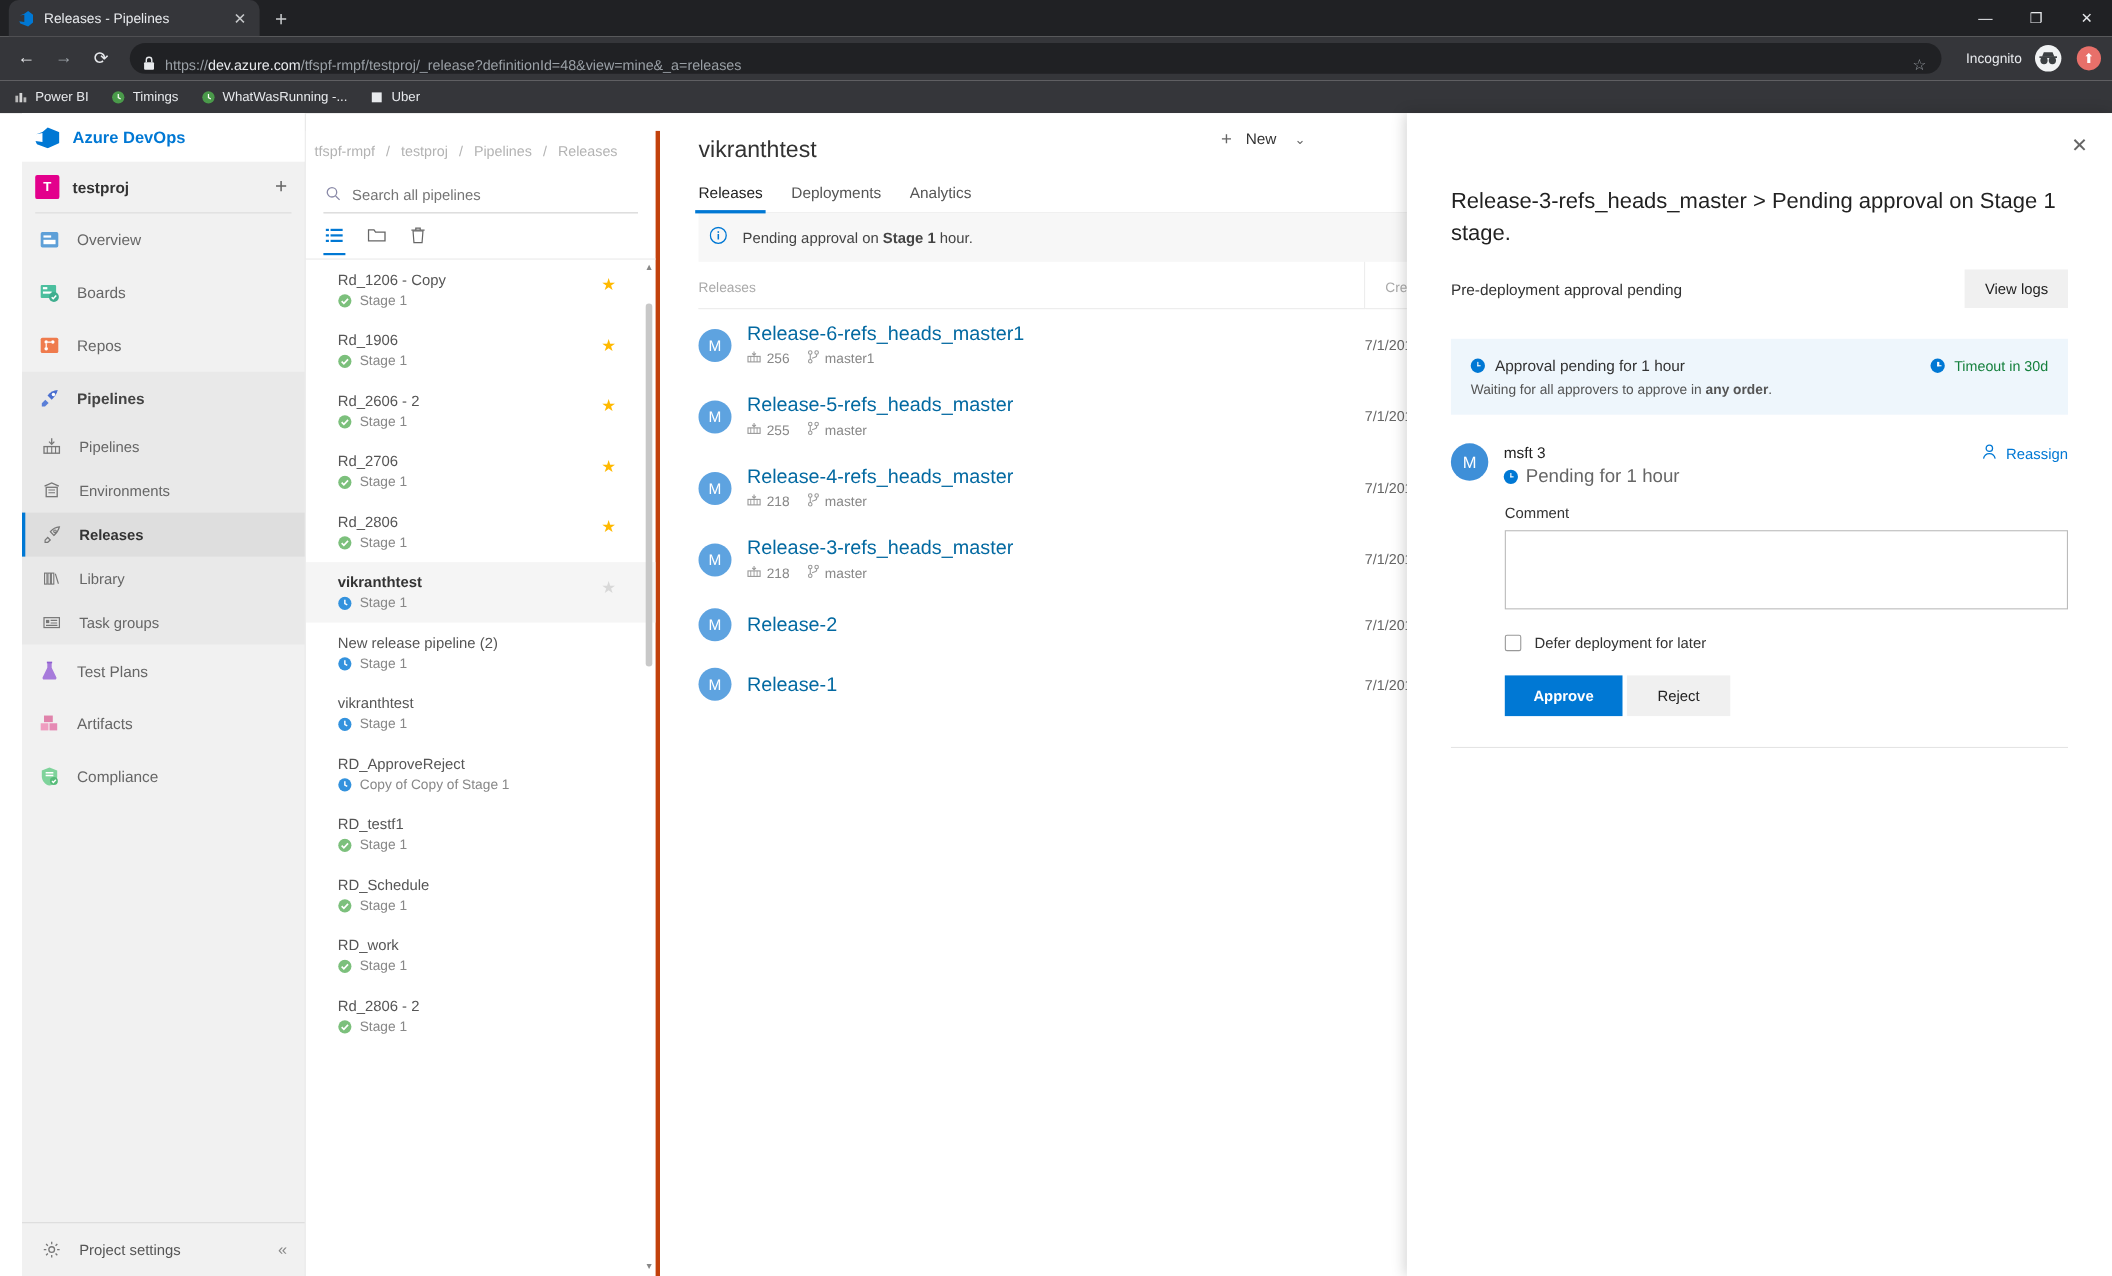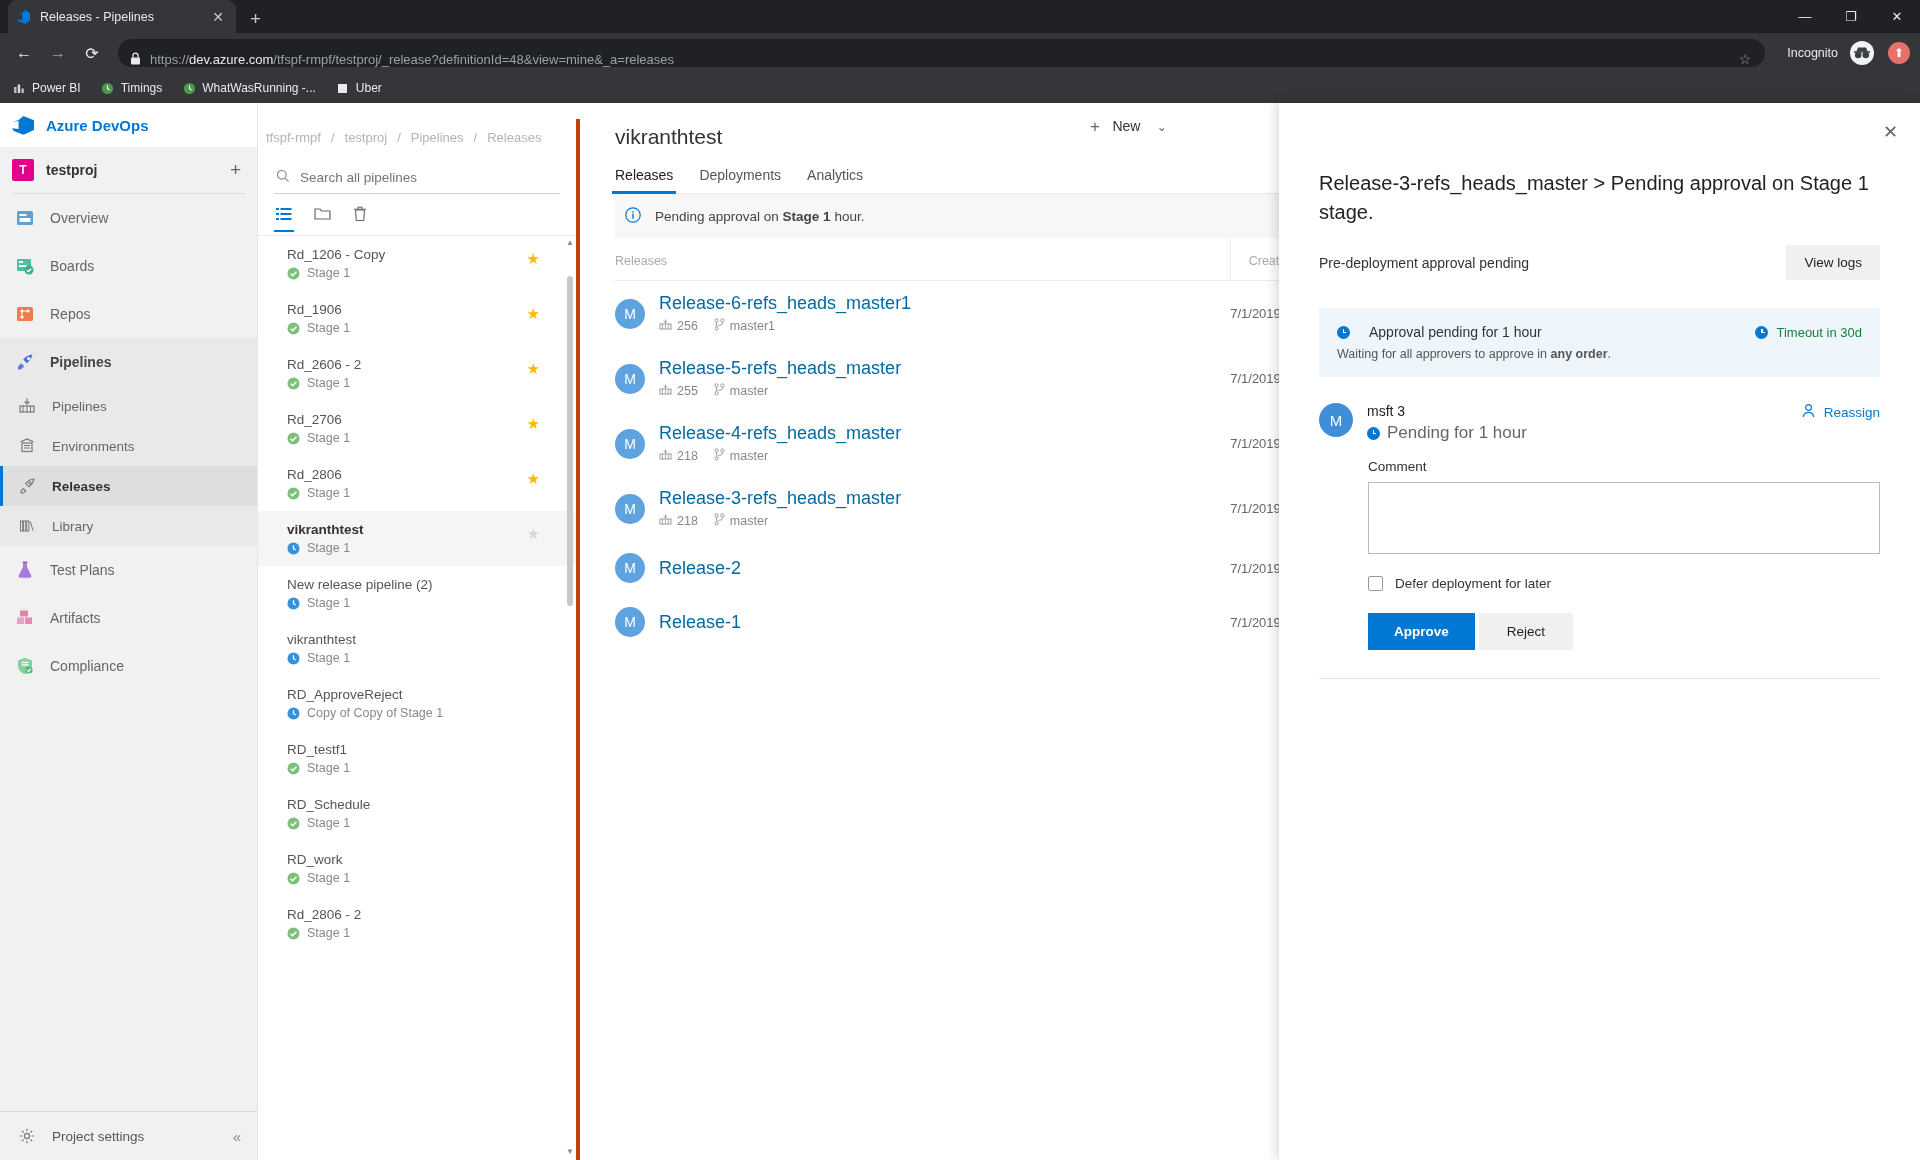--- a/index.html
+++ b/index.html
@@ -68,21 +68,21 @@
   }
 
   .bookmarks {
     height: 30px; background: #35363a; display: flex; align-items: center;
     padding: 0 12px; gap: 20px;
   }
   .bm { display: flex; align-items: center; gap: 6px; color: #e8eaed; font-size: 12px; }
   .bm-ico { width: 14px; height: 14px; display:flex;align-items:center;justify-content:center; }
 
   
-  .page { position: relative; width: 1920px; height: 1057px; background: #fff; display: flex; }
+  .page { position: relative; width: 1920px; height: 1057px; background: #fff; display: flex; padding-left: 20px; }
 
   
   .leftnav {
     width: 258px; flex: 0 0 258px; background: #f1f1f1; position: relative;
     display: flex; flex-direction: column; border-right: 1px solid #e6e6e6;
   }
   .brand {
     height: 44px; display: flex; align-items: center; gap: 12px; padding-left: 12px;
     background: #fff;
   }
@@ -226,21 +226,21 @@
     font-size: 20px; color:#222; line-height: 1.45; font-weight: normal; margin-bottom: 18px;
   }
   .panel-subrow { display:flex; align-items:center; justify-content:space-between; margin-bottom: 28px; }
   .panel-sub { font-size: 14px; color:#333; }
   .viewlogs-btn {
     background:#f0f0f0; border:none; font-size:13.5px; color:#222; padding: 10px 18px;
     font-family:"Liberation Sans", sans-serif; cursor:pointer;
   }
   .info-box { background:#eef6fc; padding: 16px 18px; margin-bottom: 26px; }
   .info-top { display:flex; align-items:center; justify-content:space-between; }
-  .info-main { font-size: 14px; color:#333; display:flex; align-items:center; gap: 19px;}
+  .info-main { font-size: 14px; color:#333; display:flex; align-items:center; gap: 9px;}
   .info-timeout { font-size: 13px; color:#15803d; display:flex; align-items:center; gap:8px; }
   .info-sub { font-size: 12.5px; color:#555; margin-top: 7px; }
   .clock {
     width: 13px; height: 13px; border-radius: 50%; background:#0078d4; position: relative; flex:0 0 13px;
   }
   .clock::after {
     content:''; position:absolute; left:6px; top:3px; width:1.4px; height:4px; background:#fff;
   }
   .clock::before {
     content:''; position:absolute; left:6px; top:6.3px; width:3.4px; height:1.4px; background:#fff;
@@ -465,20 +465,30 @@
           <span class="nav-ico">
             <svg width="18" height="18" viewBox="0 0 18 18">
                 <rect x="2.5" y="4" width="2.2" height="10" stroke="#777" stroke-width="1" fill="none"></rect>
                 <rect x="5.6" y="4" width="2.2" height="10" stroke="#777" stroke-width="1" fill="none"></rect>
                 <rect x="8.7" y="4" width="2.2" height="10" stroke="#777" stroke-width="1" fill="none"></rect>
                 <path d="M12.3 4.6l2.8 9.1" stroke="#777" stroke-width="1"></path>
               </svg>
           </span>
           <span>Library</span>
         </div>
+        <div class="nav-item nav-sub">
+          <span class="nav-ico">
+            <svg width="18" height="18" viewBox="0 0 18 18">
+                <rect x="2" y="4.5" width="14" height="9" stroke="#777" stroke-width="1.1" fill="none"></rect>
+                <rect x="3.8" y="6.5" width="3" height="3" fill="#777"></rect>
+                <path d="M8 7h6M8 9.3h6M3.8 11.5h10.4" stroke="#777" stroke-width="1"></path>
+              </svg>
+          </span>
+          <span>Task groups</span>
+        </div>
       </div>
 
       <div class="nav-item">
         <span class="nav-ico">
           <svg width="20" height="20" viewBox="0 0 20 20">
               <path d="M8 2h4v5l4.2 8.6c.5 1-.2 2.2-1.3 2.2H5.1c-1.1 0-1.8-1.2-1.3-2.2L8 7z" fill="#a77bdb"></path>
               <rect x="7.6" y="1.5" width="4.8" height="1.5" fill="#8f5fd0"></rect>
             </svg>
         </span>
         <span>Test Plans</span>

